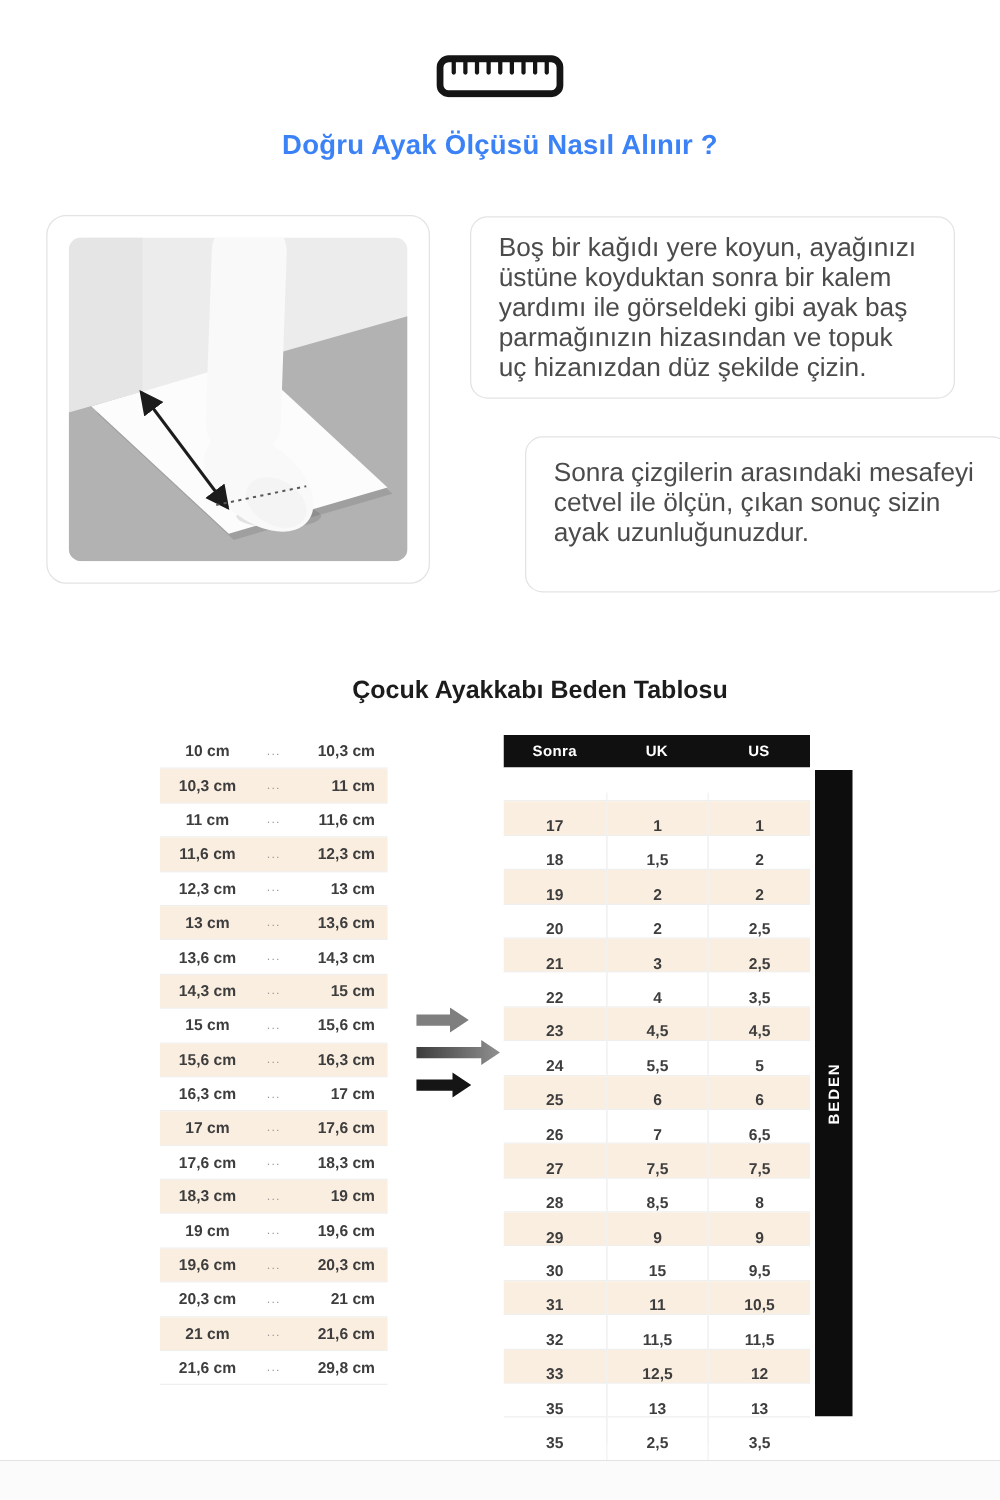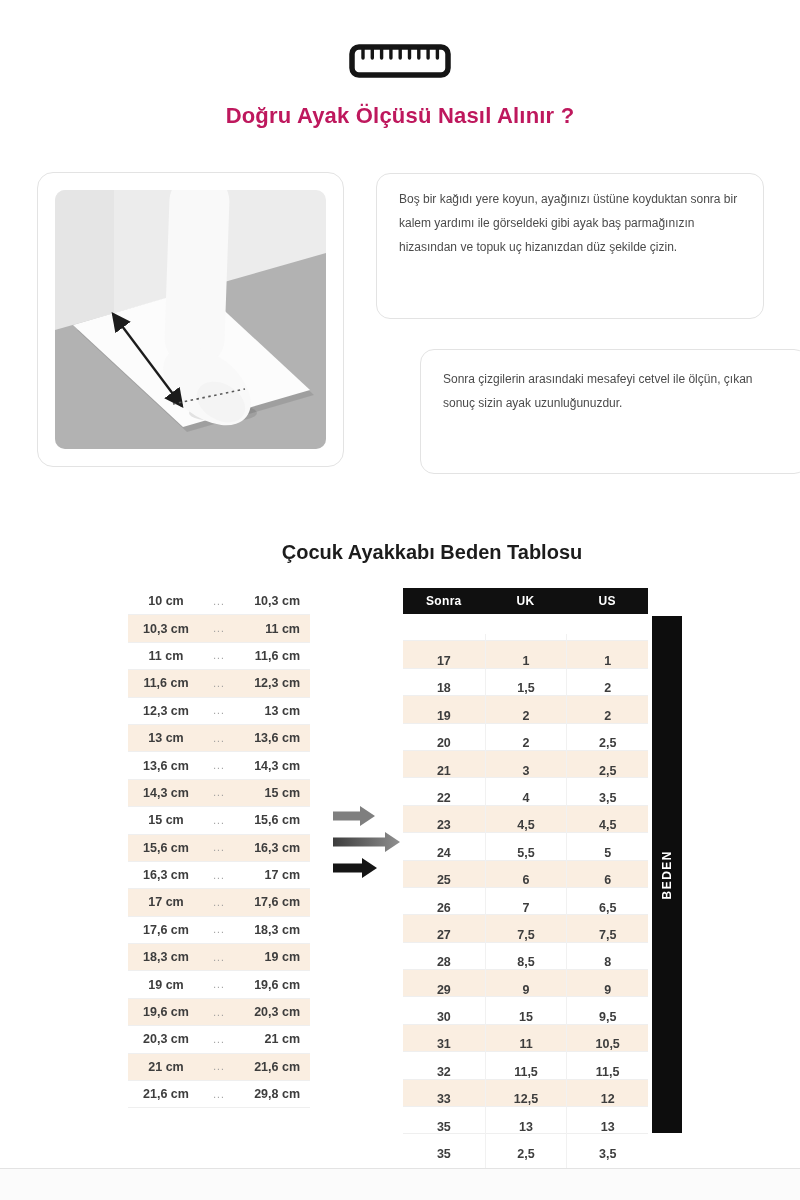--- a/index.html
+++ b/index.html
@@ -6,33 +6,33 @@
   .canvas{
     position:relative;width:800px;height:1200px;margin:0 auto;
     background:#fff;overflow:hidden;
     font-family:"Liberation Sans","DejaVu Sans",sans-serif;
     color:#303030;
   }
   
   .ruler-wrap{position:absolute;top:44px;left:0;width:800px;text-align:center;}
   .page-title{
     position:absolute;top:103px;left:0;width:800px;text-align:center;
-    font-size:22px;font-weight:bold;color:#be185d;letter-spacing:.2px;
+    font-size:22px;font-weight:bold;color:#3b82f6;letter-spacing:.2px;
   }
   
   .photo-card{
     position:absolute;left:37px;top:172px;width:307px;height:295px;
     border:1px solid var(--border,#e3e3e3);border-radius:16px;background:#fff;
     box-sizing:border-box;display:flex;align-items:center;justify-content:center;
   }
   .photo-card svg{border-radius:10px;display:block;}
   .step-box{
     position:absolute;left:376px;width:388px;box-sizing:border-box;
     border:1px solid var(--border,#e3e3e3);border-radius:14px;background:#fff;
-    font-size:12px;line-height:24px;color:var(--body-text,#4b4b4b);
+    font-size:21px;line-height:24px;color:var(--body-text,#4b4b4b);
   }
   .step-box.one{top:173px;height:146px;padding:13px 22px;}
   .step-box.two{top:349px;height:125px;padding:17px 22px 18px;margin-left:44px;}
   
   .section-title{
     position:absolute;top:541px;left:0;width:800px;text-align:center;
     font-size:20px;font-weight:bold;color:#1c1c1c;margin-left:32px;
   }
   .table{position:absolute;top:588px;}
   .table-header{

